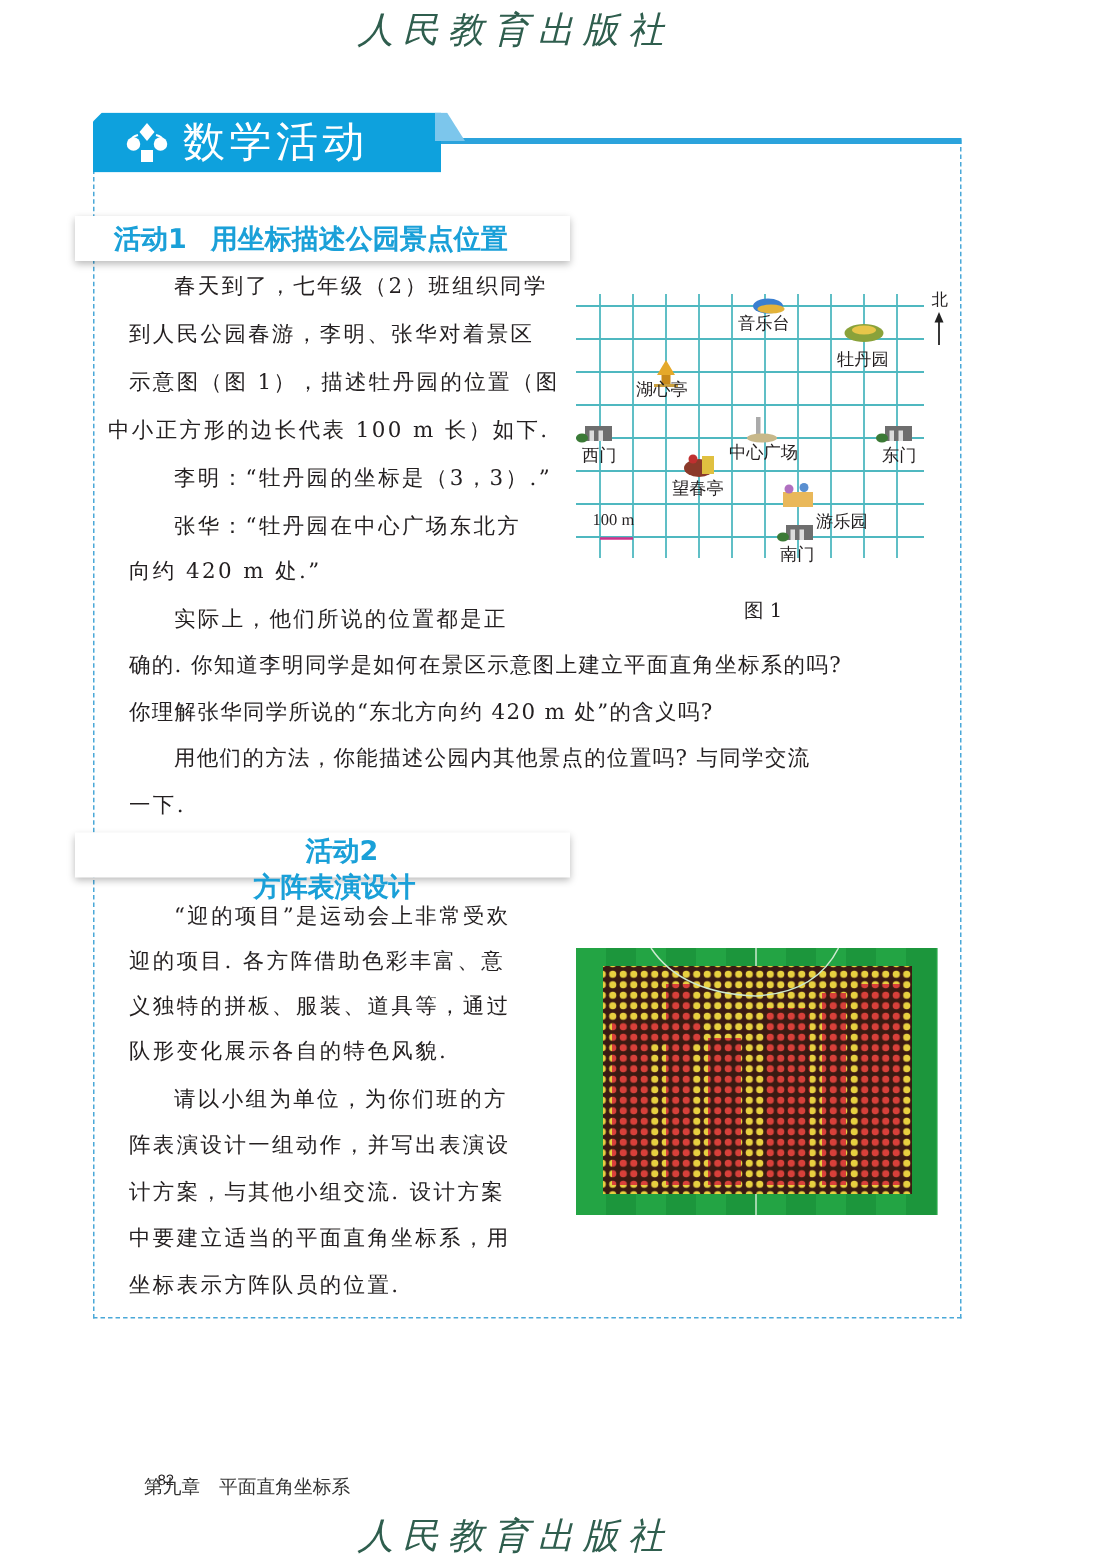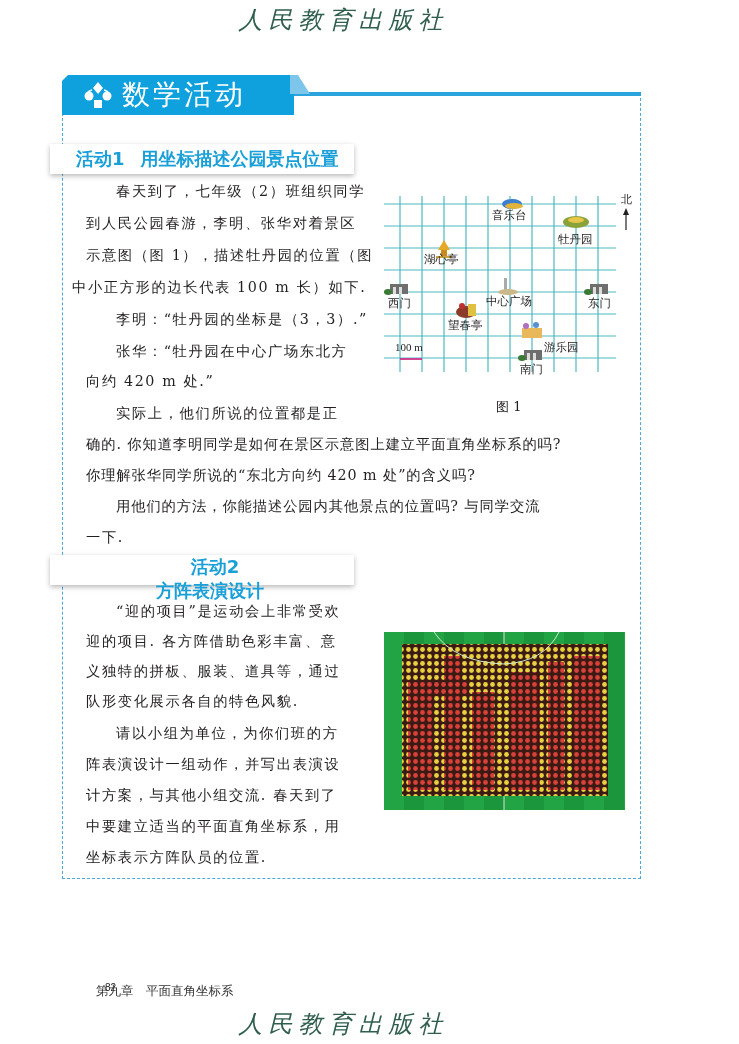--- a/index.html
+++ b/index.html
@@ -13,21 +13,21 @@
   .frame { position:absolute; left:62px; top:93px; width:577px; height:785px;
            border-left:1px dashed #4aa8d8; border-right:1px dashed #4aa8d8; border-bottom:1px dashed #4aa8d8; }
   .top-rule { position:absolute; left:62px; top:92px; width:579px; height:4px; background:#2ba3dc; }
   .badge { position:absolute; left:62px; top:75px; width:232px; height:40px; background:#0ea1dd;
            clip-path:polygon(6px 0,100% 0,100% 100%,0 100%,0 6px); display:flex; align-items:center; }
   .badge-fold { position:absolute; left:290px; top:75px; width:20px; height:19px; background:#7cc6ec;
                 clip-path:polygon(0 0,40% 0,100% 100%,0 100%); }
   .badge-icon { width:28px; height:28px; margin-left:22px; position:relative; }
   .badge-title { color:#fff; font-size:28px; margin-left:10px; letter-spacing:3px; font-family:"DejaVu Sans",sans-serif; }
 
-  .act-header { position:absolute; left:50px; width:304px; height:30px; background:#fff;
+  .act-header { position:absolute; left:50px; width:330px; height:30px; background:#fff;
                 box-shadow:0 2px 5px rgba(0,0,0,0.28); display:flex; align-items:center; }
   .act-header span { color:#1aa0d8; font-size:18px; font-weight:bold; font-family:"DejaVu Sans",sans-serif; margin-left:26px; }
   .act-header .num { margin-left:26px; }
   .act-header .ttl { margin-left:16px; }
 
   .p { position:absolute; font-size:14.3px; line-height:26px; letter-spacing:1.6px; white-space:nowrap; }
 
   .map { position:absolute; left:384px; top:196px; width:256px; height:196px; }
   .fig-cap { position:absolute; left:496px; top:398px; font-size:13px; }
 
@@ -167,21 +167,21 @@
   <span class="num">活动2</span>
   <span class="ttl">方阵表演设计</span>
 </div>
 
 <div class="p" style="left:116px; top:598px;">“迎的项目”是运动会上非常受欢</div>
 <div class="p" style="left:86px; top:628px;">迎的项目. 各方阵借助色彩丰富、意</div>
 <div class="p" style="left:86px; top:658px;">义独特的拼板、服装、道具等，通过</div>
 <div class="p" style="left:86px; top:688px;">队形变化展示各自的特色风貌.</div>
 <div class="p" style="left:116px; top:720px;">请以小组为单位，为你们班的方</div>
 <div class="p" style="left:86px; top:751px;">阵表演设计一组动作，并写出表演设</div>
-<div class="p" style="left:86px; top:782px;">计方案，与其他小组交流. 春天到了</div>
+<div class="p" style="left:86px; top:782px;">计方案，与其他小组交流. 设计方案</div>
 <div class="p" style="left:86px; top:813px;">中要建立适当的平面直角坐标系，用</div>
 <div class="p" style="left:86px; top:844px;">坐标表示方阵队员的位置.</div>
 
 <div class="photo">
   <svg width="241" height="178" viewBox="0 0 241 178">
     <defs>
       <pattern id="stripes" width="40" height="178" patternUnits="userSpaceOnUse">
         <rect width="20" height="178" fill="#23a444"></rect>
           <rect x="20" width="20" height="178" fill="#1c963c"></rect>
       </pattern>

